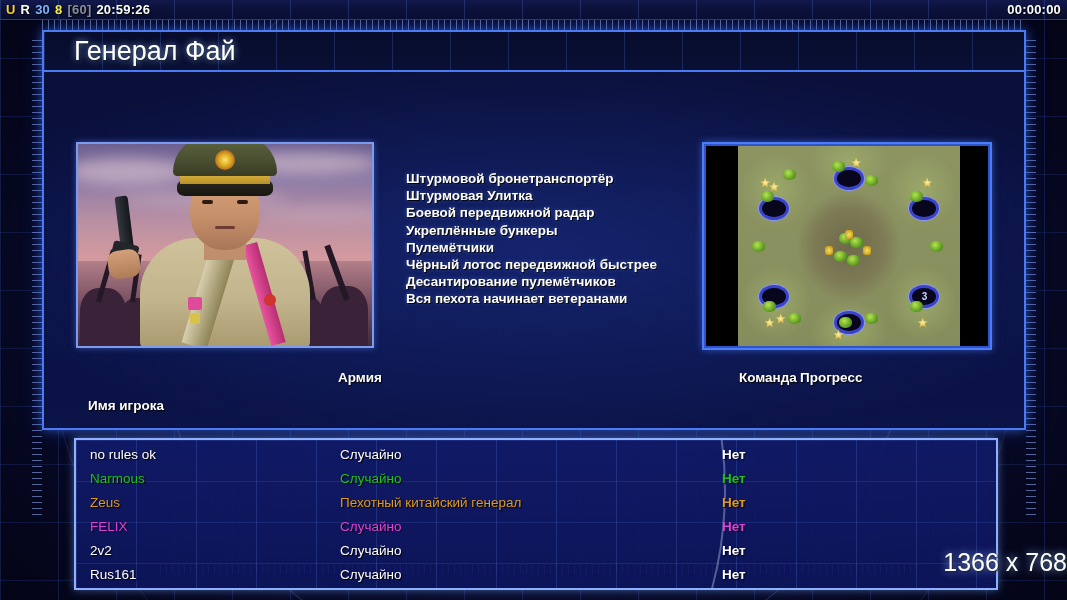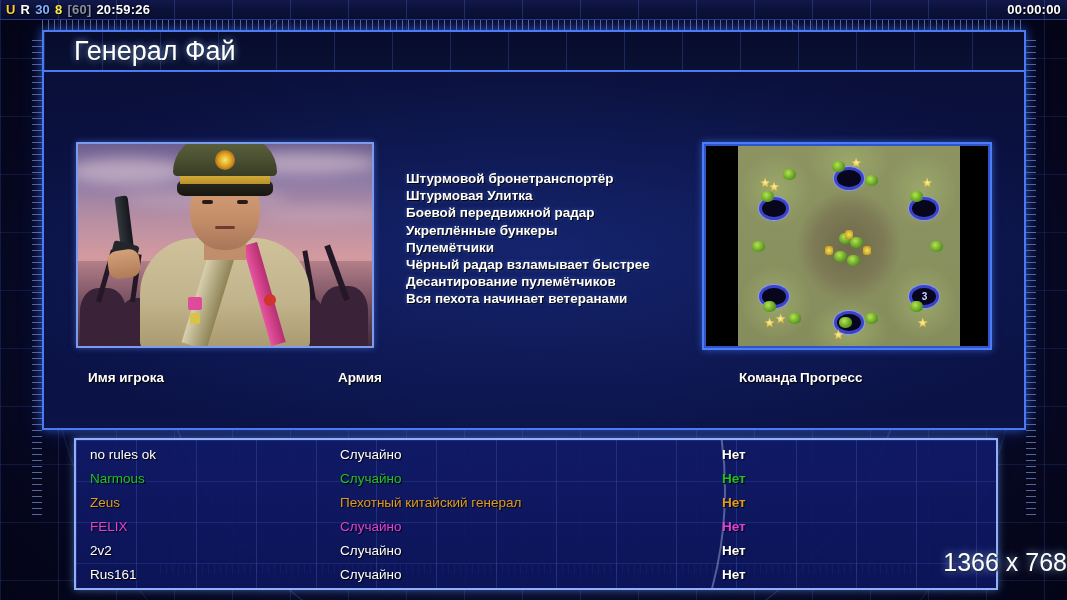--- a/index.html
+++ b/index.html
@@ -262,21 +262,21 @@
 
   
   #list-headers {
     position: absolute; left: 0; top: 338px; width: 100%; height: 22px;
   }
   .lh {
     position: absolute; top: 0;
     color: #ffffff; font-size: 13.5px; font-weight: bold;
     text-shadow: 1px 1px 1px #000;
   }
-  .lh.name { left: 44px; }
+  .lh.name { left: 44px; margin-top: 28px; }
   .lh.army { left: 294px; }
   .lh.team { left: 676px; margin-left: 19px; }
   .lh.prog { left: 756px; }
 
   #list-panel {
     position: absolute; left: 30px; top: 360px; width: 924px; height: 152px;
     border: 2px solid #8fb0ff;
     background: linear-gradient(to bottom, rgba(16,26,104,.92) 0%, rgba(13,21,92,.92) 100%);
     box-shadow: 0 0 8px rgba(110,160,255,.55);
     overflow: hidden;
@@ -393,21 +393,21 @@
           <div class="p-hand"></div>
         </div>
       </div>
 
       <div id="abilities">
         <div class="ability">Штурмовой бронетранспортёр</div>
         <div class="ability">Штурмовая Улитка</div>
         <div class="ability">Боевой передвижной радар</div>
         <div class="ability">Укреплённые бункеры</div>
         <div class="ability">Пулемётчики</div>
-        <div class="ability">Чёрный радар взламывает быстрее</div>
+        <div class="ability">Чёрный лотос передвижной быстрее</div>
         <div class="ability">Десантирование пулемётчиков</div>
         <div class="ability">Вся пехота начинает ветеранами</div>
       </div>
 
       <div id="map-frame">
         <div id="map-inner">
           <div id="map-terrain">
 
             <div class="map-start" style="left:50%; top:16%;"></div>
             <div class="map-start" style="left:16%; top:31%;"></div>

